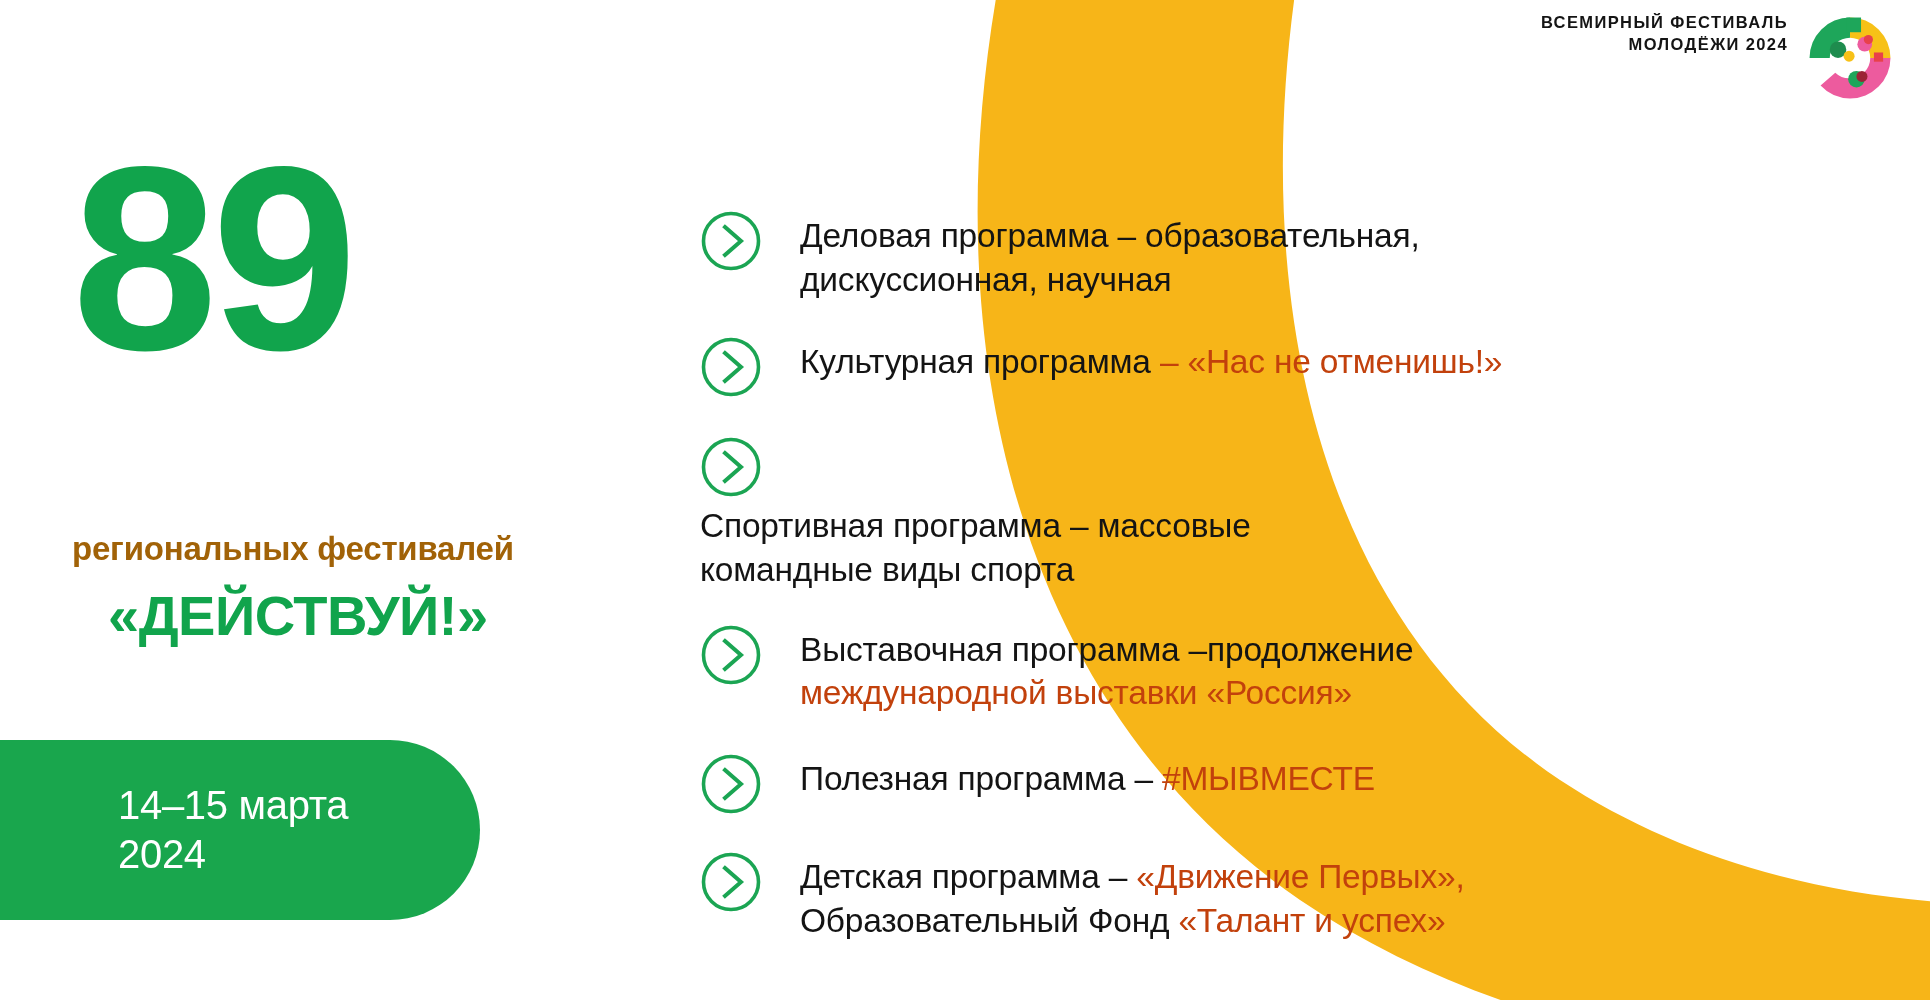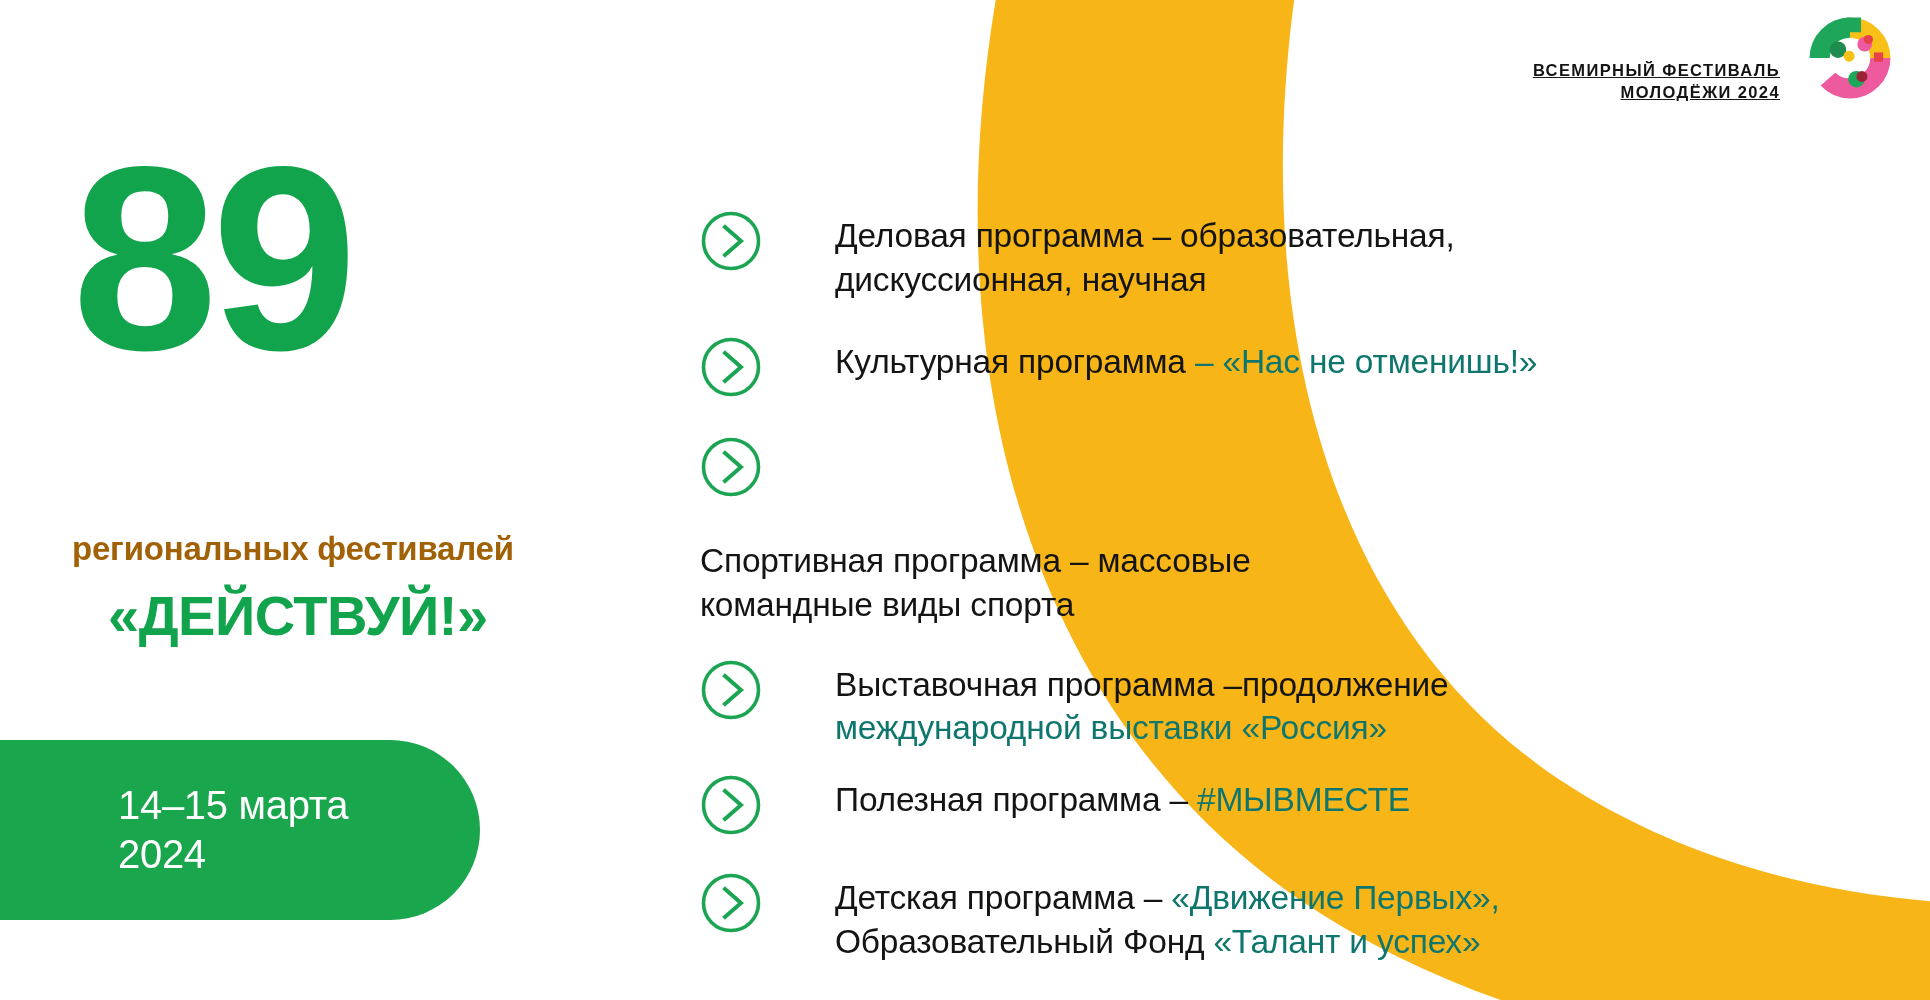--- a/index.html
+++ b/index.html
@@ -26,24 +26,23 @@
     pointer-events: none;
     z-index: 0;
   }
 
   
   .logo {
     position: absolute;
     right: 34px;
     top: 12px;
     display: flex;
-    align-items: flex-end;
-    gap: 24px;
+    align-items: flex-start;
+    gap: 16px;
     z-index: 6;
-    text-decoration: underline;
   }
   .logo-text {
     text-align: right;
     font-weight: 700;
     font-size: 16.5px;
     letter-spacing: 1.4px;
     line-height: 1.32;
     color: #141414;
     white-space: pre-line;
   }
@@ -116,43 +115,42 @@
     left: 700px;
     top: 208px;
     width: 1180px;
     z-index: 5;
   }
   .program-item {
     display: flex;
     align-items: flex-start;
     margin-bottom: 36px;
     min-height: 62px;
-    gap: 35px;
   }
   .program-item:last-child { margin-bottom: 0; }
   .chev-icon {
     flex: 0 0 auto;
     width: 62px;
     height: 62px;
     margin-right: 38px;
     margin-top: 2px;
   }
   .chev-icon svg { display: block; width: 62px; height: 62px; }
   .program-text {
     font-size: 33.5px;
     line-height: 1.31;
     color: #141414;
     letter-spacing: -0.2px;
     padding-top: 6px;
   }
-  .program-text .accent { color: #0f766e; }
+  .program-text .accent { color: #c2410c; }
   .item-1 { margin-bottom: 32px; }
   .item-2 { margin-bottom: 36px; }
   .item-3 { margin-bottom: 30px; flex-direction: column; }
-  .item-4 { margin-bottom: 22px; }
+  .item-4 { margin-bottom: 36px; }
   .item-5 { margin-bottom: 34px; }
 </style>
 </head>
 <body>
 
 <div id="slide">
 
   <svg class="swoosh-layer" viewBox="0 0 1930 1000" preserveAspectRatio="none" aria-hidden="true">
     <defs>
       <clipPath id="slideClip">

